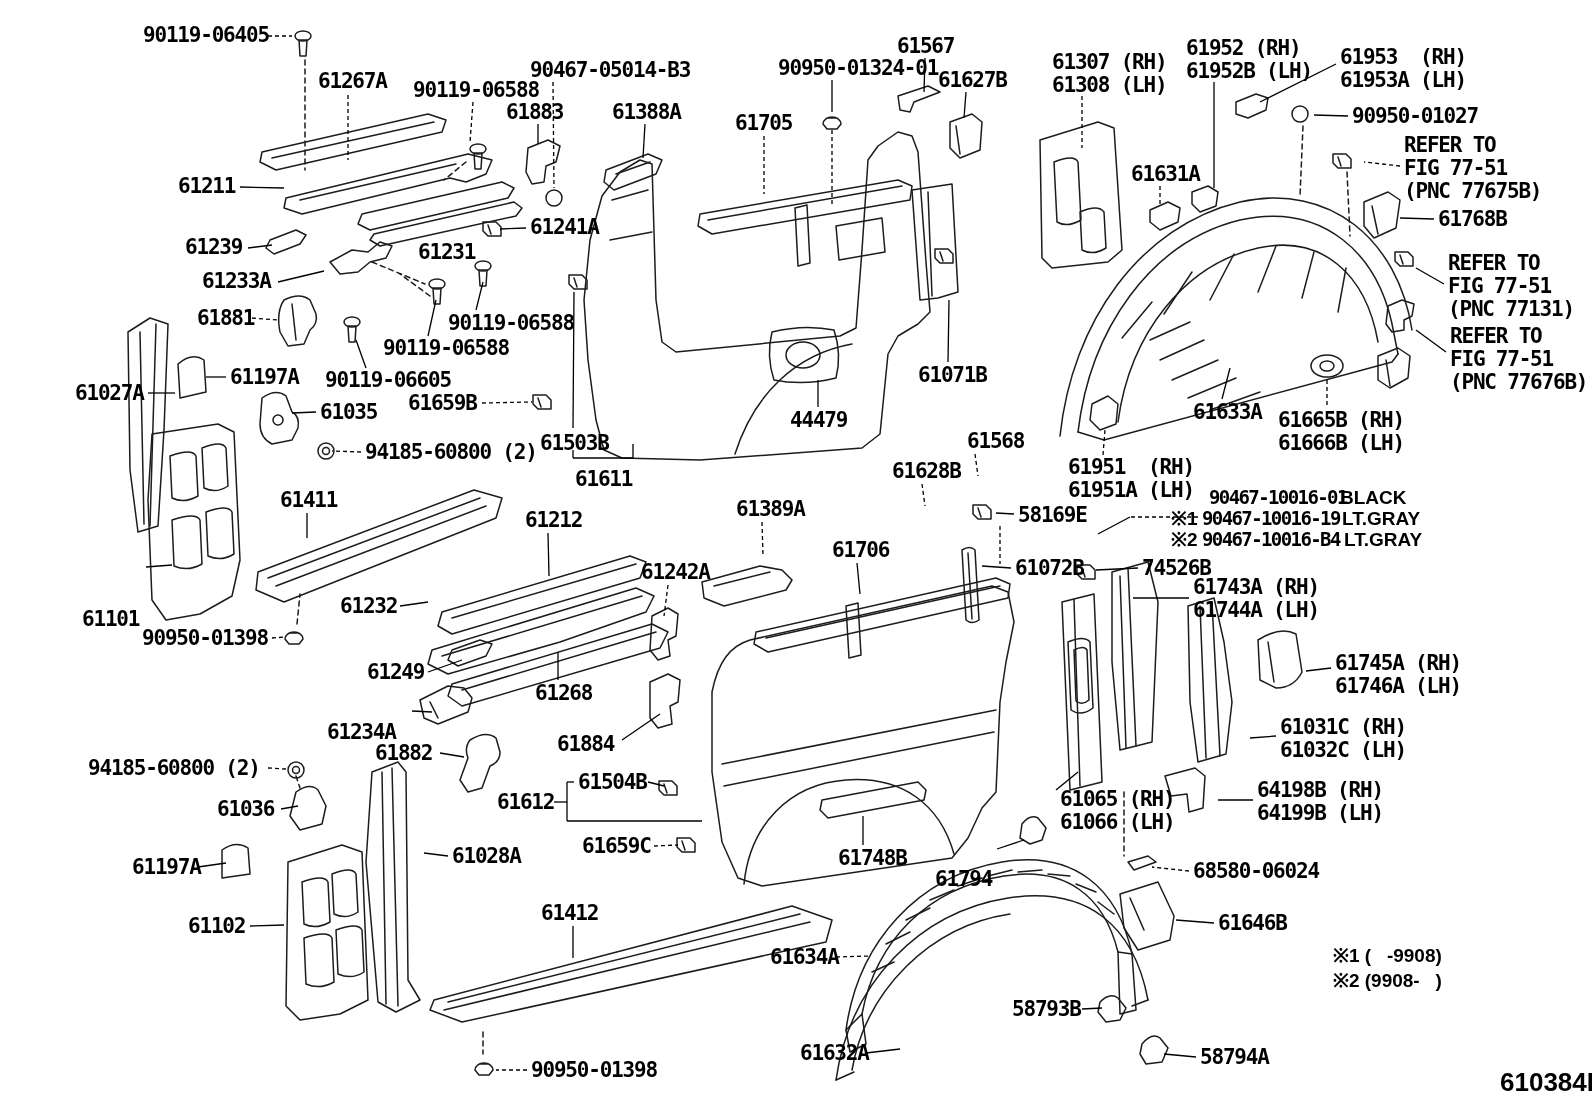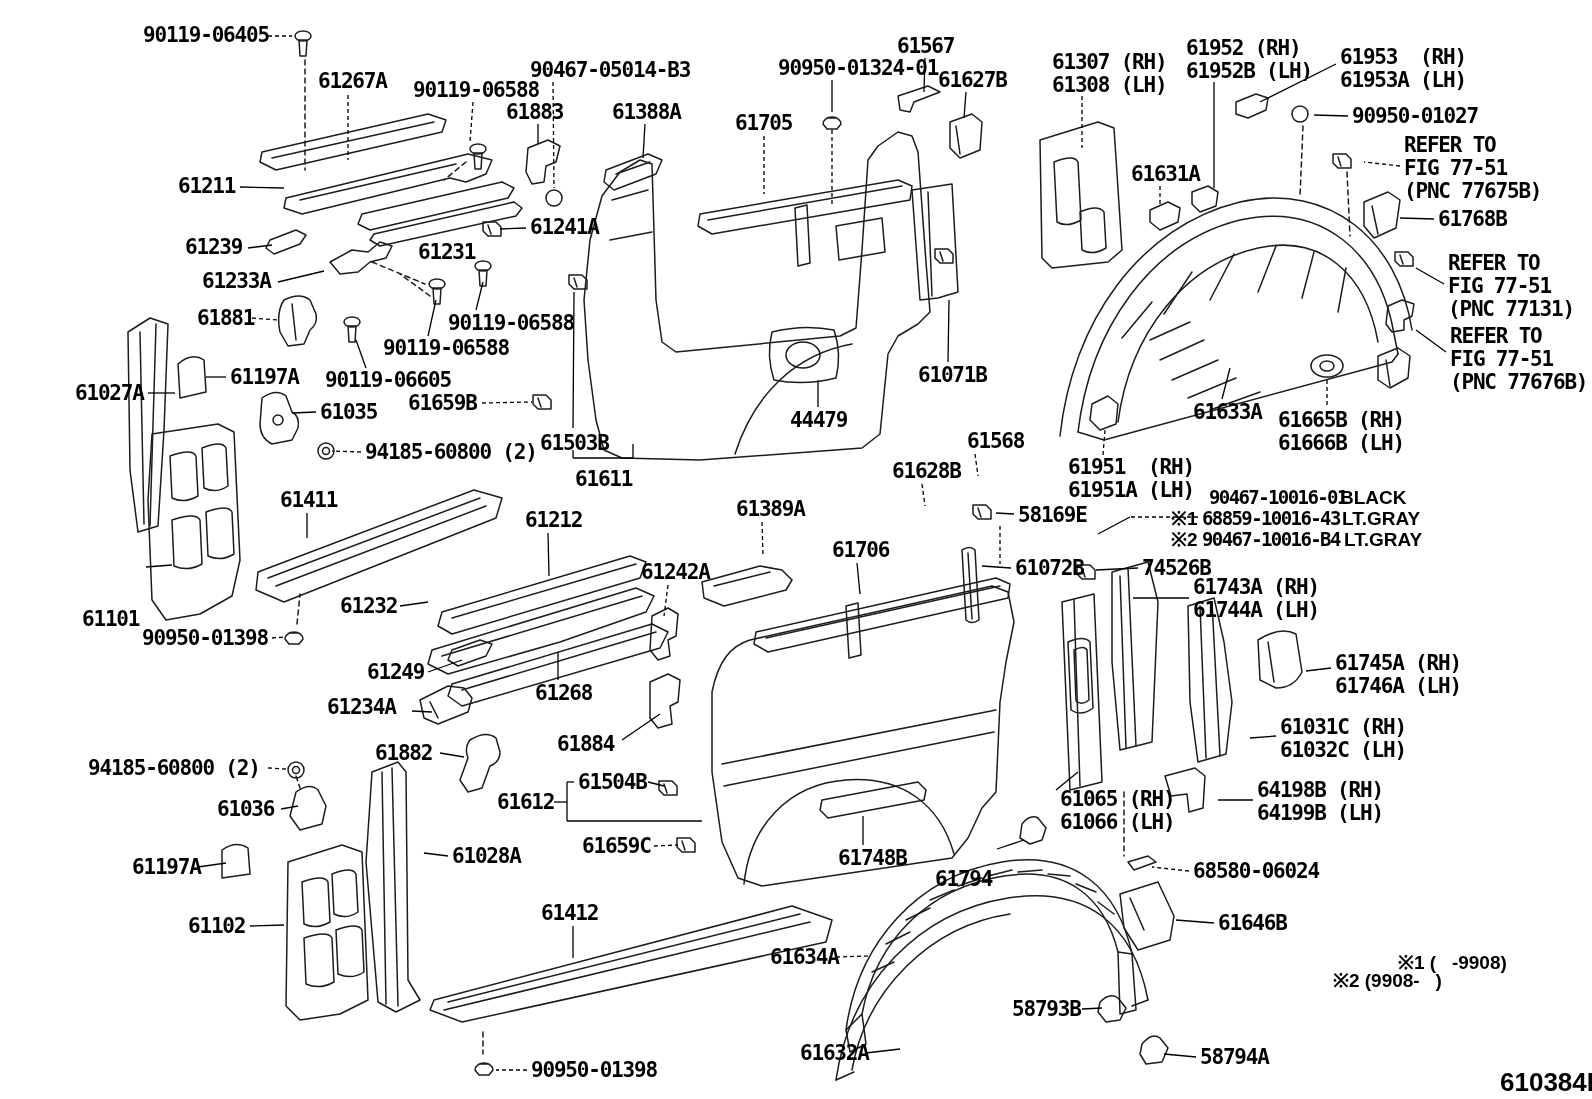--- a/index.html
+++ b/index.html
@@ -344,40 +344,40 @@
       <div class="lbl" style="left: 1068px; top: 456px;">61951  (RH)
 61951A (LH)</div>
       <div class="lbl" style="left: 892px; top: 460px;">61628B</div>
       <div class="lbl" style="left: 575px; top: 468px;">61611</div>
       <div class="lbl" style="left: 280px; top: 489px;">61411</div>
       <div class="lbl small" style="left: 1197px; top: 486px; margin-left: 12px;">90467-10016-01</div>
       <div class="lbl plain" style="left: 1340px; top: 486px;">BLACK</div>
       <div class="lbl" style="left: 736px; top: 498px;">61389A</div>
       <div class="lbl" style="left: 1018px; top: 504px;">58169E</div>
       <div class="lbl plain" style="left: 1171px; top: 507px;">※1</div>
-      <div class="lbl small" style="left: 1202px; top: 507px;">68859-10016-43</div>
+      <div class="lbl small" style="left: 1202px; top: 507px;">90467-10016-19</div>
       <div class="lbl plain" style="left: 1342px; top: 507px;">LT.GRAY</div>
       <div class="lbl" style="left: 525px; top: 509px; text-align: right;">61212</div>
       <div class="lbl plain" style="left: 1171px; top: 528px;">※2</div>
       <div class="lbl small" style="left: 1202px; top: 528px;">90467-10016-B4</div>
       <div class="lbl plain" style="left: 1344px; top: 528px;">LT.GRAY</div>
       <div class="lbl" style="left: 832px; top: 539px;">61706</div>
       <div class="lbl" style="left: 1015px; top: 557px;">61072B</div>
       <div class="lbl" style="left: 1142px; top: 557px;">74526B</div>
       <div class="lbl" style="left: 82px; top: 560px; margin-top: 48px;">61101</div>
       <div class="lbl" style="left: 641px; top: 561px;">61242A</div>
       <div class="lbl" style="left: 1193px; top: 576px;">61743A (RH)
 61744A (LH)</div>
       <div class="lbl" style="left: 340px; top: 595px;">61232</div>
       <div class="lbl" style="left: 142px; top: 627px;">90950-01398</div>
       <div class="lbl" style="left: 1335px; top: 652px;">61745A (RH)
 61746A (LH)</div>
       <div class="lbl" style="left: 367px; top: 661px;">61249</div>
       <div class="lbl" style="left: 535px; top: 682px;">61268</div>
-      <div class="lbl" style="left: 327px; top: 696px;">61234A</div>
+      <div class="lbl" style="left: 327px; top: 721px;">61234A</div>
       <div class="lbl" style="left: 1280px; top: 716px;">61031C (RH)
 61032C (LH)</div>
       <div class="lbl" style="left: 557px; top: 733px;">61884</div>
       <div class="lbl" style="left: 375px; top: 742px;">61882</div>
       <div class="lbl" style="left: 88px; top: 757px;">94185-60800 (2)</div>
       <div class="lbl" style="left: 578px; top: 771px;">61504B</div>
       <div class="lbl" style="left: 1060px; top: 788px;">61065 (RH)
 61066 (LH)</div>
       <div class="lbl" style="left: 1257px; top: 779px;">64198B (RH)
 64199B (LH)</div>
@@ -385,21 +385,21 @@
       <div class="lbl" style="left: 217px; top: 798px;">61036</div>
       <div class="lbl" style="left: 582px; top: 835px;">61659C</div>
       <div class="lbl" style="left: 935px; top: 838px; margin-top: 30px;">61794</div>
       <div class="lbl" style="left: 838px; top: 847px;">61748B</div>
       <div class="lbl" style="left: 452px; top: 845px;">61028A</div>
       <div class="lbl" style="left: 132px; top: 856px;">61197A</div>
       <div class="lbl" style="left: 1193px; top: 860px;">68580-06024</div>
       <div class="lbl" style="left: 541px; top: 902px;">61412</div>
       <div class="lbl" style="left: 1218px; top: 912px;">61646B</div>
       <div class="lbl" style="left: 188px; top: 915px;">61102</div>
-      <div class="lbl plain" style="left: 1398px; top: 944px; margin-top: 7px;">※1 (   -9908)</div>
+      <div class="lbl plain" style="left: 1333px; top: 944px;">※1 (   -9908)</div>
       <div class="lbl" style="left: 770px; top: 946px;">61634A</div>
       <div class="lbl plain" style="left: 1333px; top: 969px;">※2 (9908-   )</div>
       <div class="lbl" style="left: 1012px; top: 998px;">58793B</div>
       <div class="lbl" style="left: 800px; top: 1042px;">61632A</div>
       <div class="lbl" style="left: 1200px; top: 1046px;">58794A</div>
       <div class="lbl" style="left: 531px; top: 1059px;">90950-01398</div>
       <div class="lbl code" style="left: 1500px; top: 1071px;">610384F</div>
     </div>
 </div>
 

